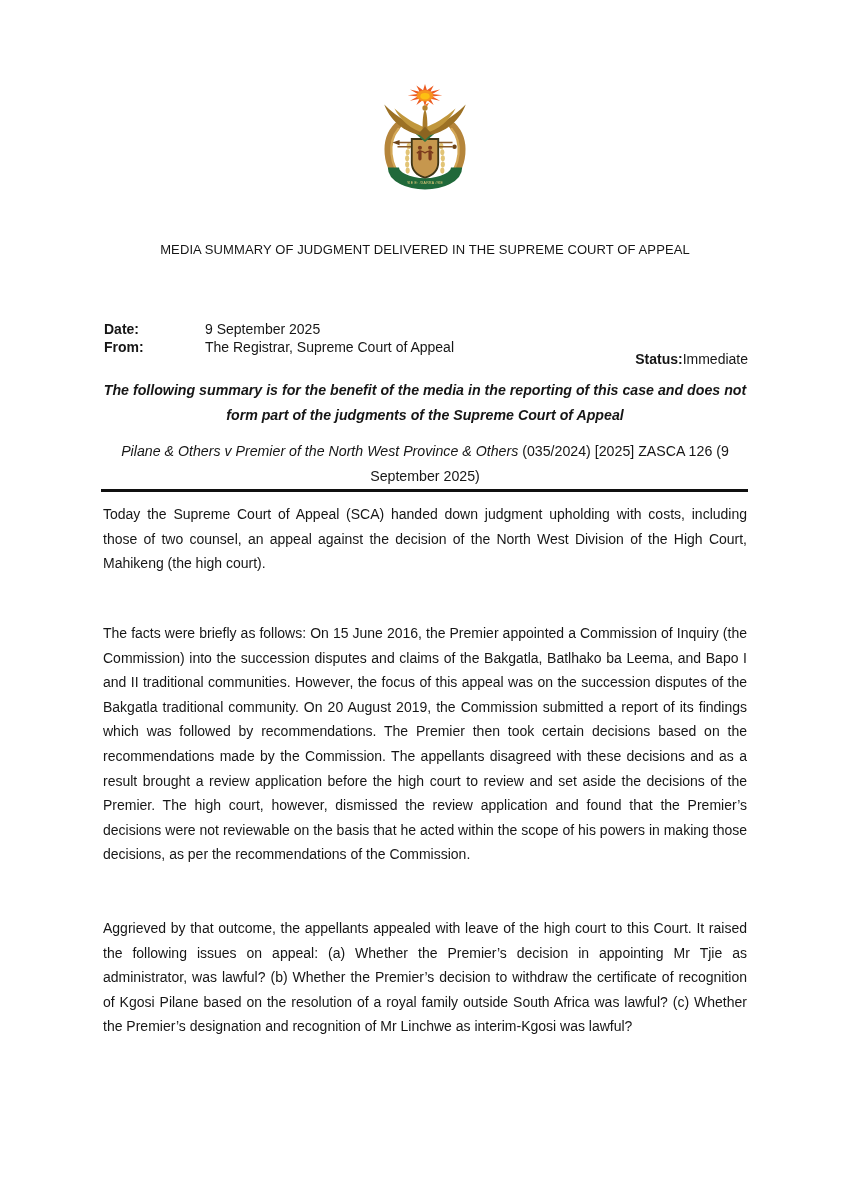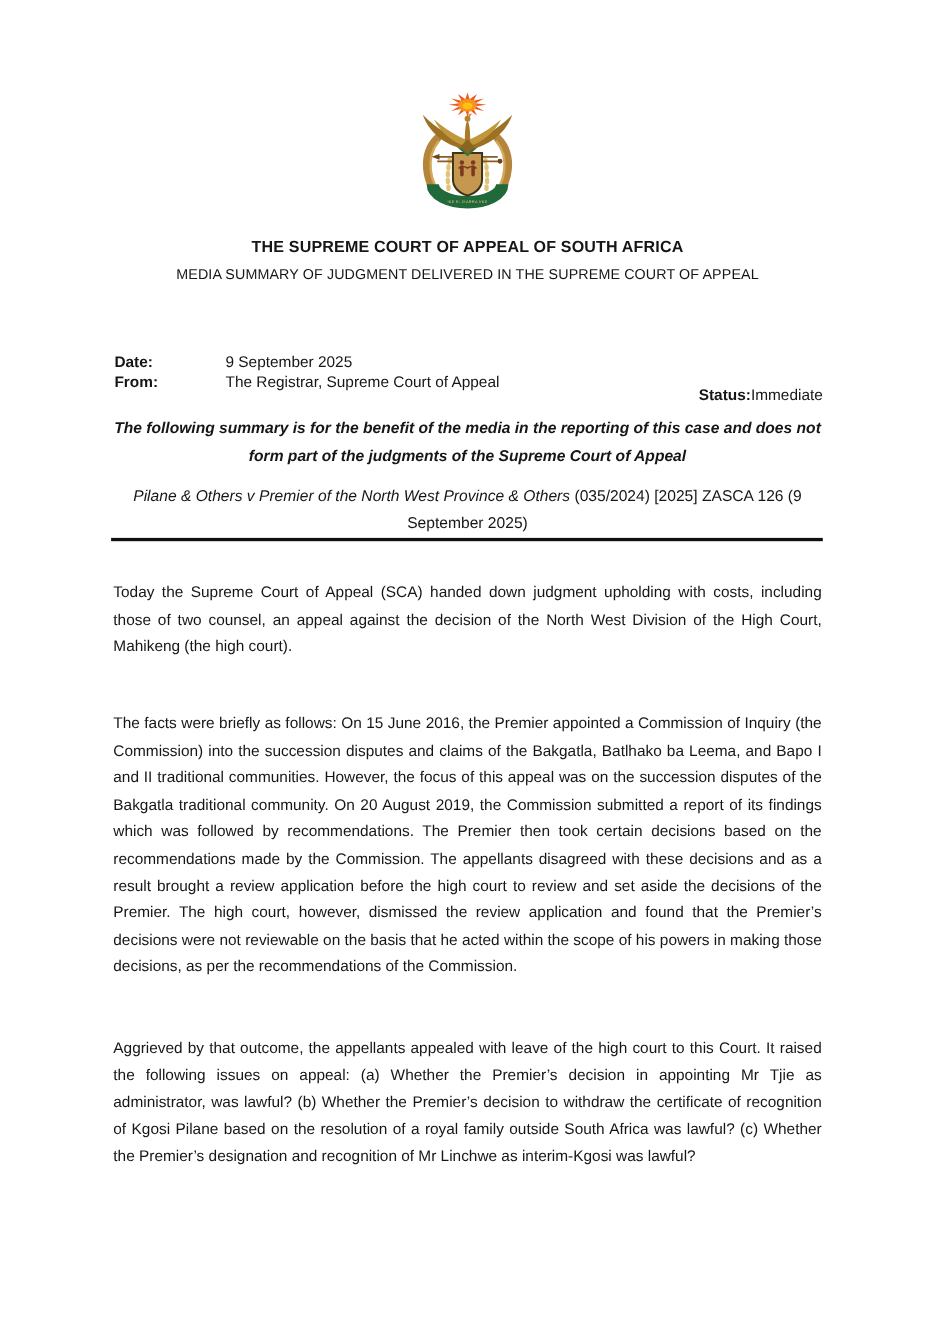--- a/index.html
+++ b/index.html
@@ -29,21 +29,21 @@
   .case-cite{
     position:absolute;left:95px;top:439px;width:660px;text-align:center;
     font-size:14.2px;line-height:24.5px;
   }
   .case-cite .it{font-style:italic;text-align:center;}
   .rule{
     position:absolute;left:101px;top:489px;width:647px;height:3px;background:#101010;
   }
   .body-par{
     position:absolute;left:103px;width:644px;text-align:justify;
-    font-size:14px;line-height:24.6px;margin-top:24px;
+    font-size:14px;line-height:24.6px;
   }
   .p1{top:502px;}
   .p2{top:621px;}
   .p3{top:916px;}
 </style>
 </head>
 <body>
 
 <div class="page">
 
@@ -109,21 +109,20 @@
         <path d="M 46,49.5 C 59,46 70,37 76,25 C 66,34 54,41 46,43.5 Z" fill="#C1973C"></path>
       </g>
 
       <path d="M 43.6,46 C 43.6,36 44,30 46,25.5 C 48,30 48.4,36 48.4,46 Z" fill="#A87A2A"></path>
       <circle cx="46" cy="24.5" r="2.6" fill="#B5832F"></circle>
       <polygon points="46.5,21 50,19.5 47.8,23.2" fill="#E87722"></polygon>
       <path d="M 46,43 L 52.5,49.5 L 46,56 L 39.5,49.5 Z" fill="#8A6420"></path>
     </svg>
   </div>
 
-  <div class="doc-title">THE SUPREME COURT OF APPEAL OF SOUTH AFRICA</div>
   <div class="doc-subtitle">MEDIA SUMMARY OF JUDGMENT DELIVERED IN THE SUPREME COURT OF APPEAL</div>
 
   <div class="meta-row row-from">
     <span class="meta-label">From:</span><span class="meta-value">The Registrar, Supreme Court of Appeal</span>
   </div>
   <div class="meta-row row-date">
     <span class="meta-label">Date:</span><span class="meta-value">9 September 2025</span>
   </div>
   <div class="meta-row row-status">
     <span class="meta-label">Status:</span><span class="meta-value">Immediate</span>

